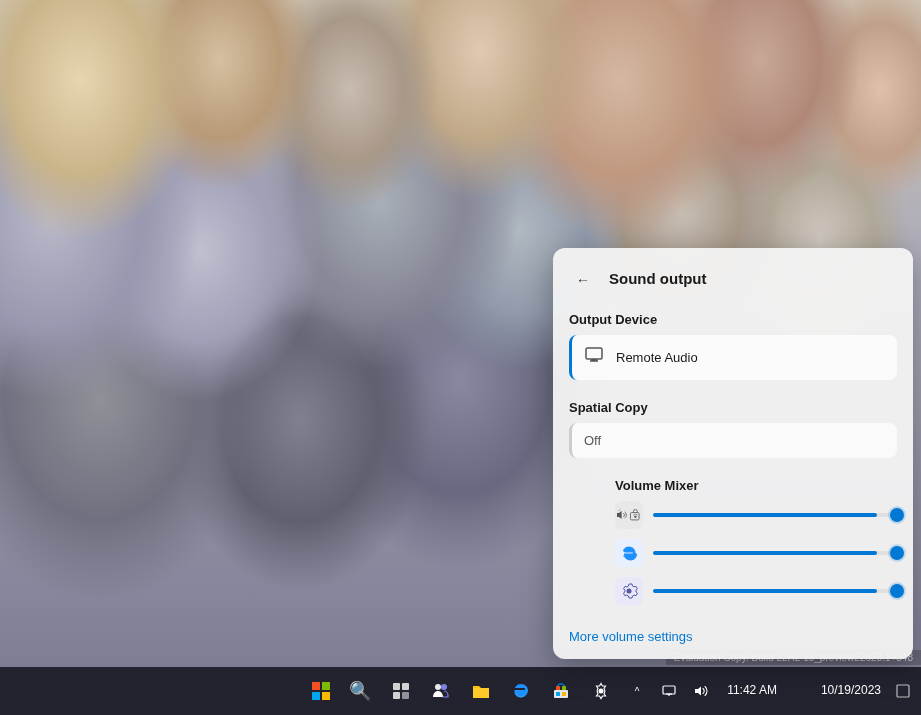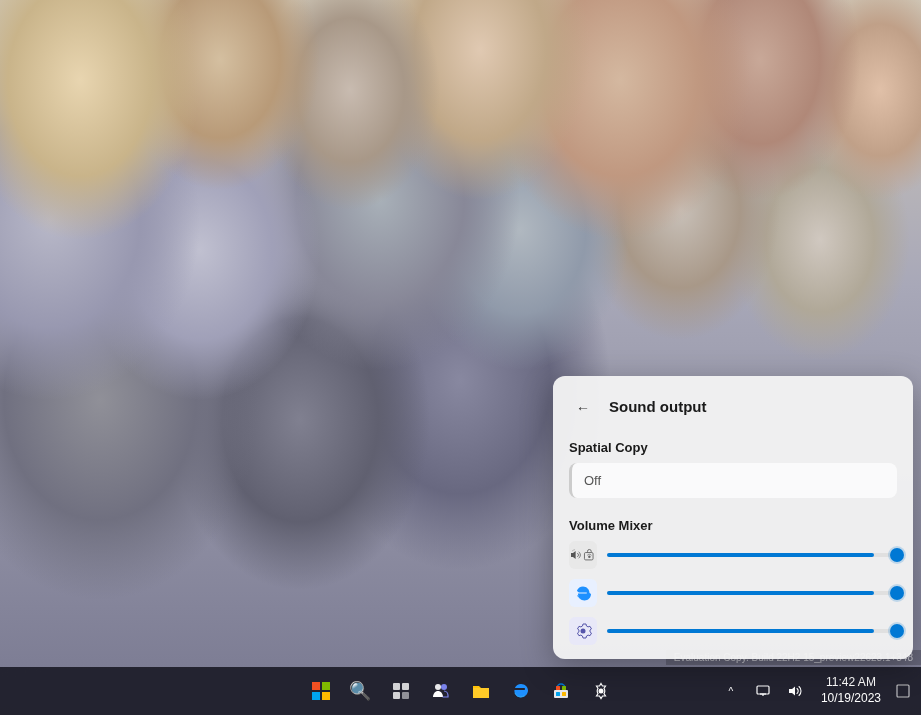--- a/index.html
+++ b/index.html
@@ -95,27 +95,28 @@
       align-items: center;
       justify-content: center;
       font-size: 14px;
       color: #fff;
       cursor: pointer;
       border-radius: 4px;
     }
 
     .clock {
       display: flex;
-      flex-direction: column;
+      flex-direction: row;
       align-items: center;
       color: #fff;
       font-size: 12px;
       line-height: 1.3;
       padding: 0 8px;
       cursor: pointer;
+      gap: 44px;
     }
 
     .notification-area {
       width: 20px;
       height: 36px;
       display: flex;
       align-items: center;
       justify-content: center;
       cursor: pointer;
     }
@@ -203,20 +204,21 @@
       margin-bottom: 8px;
     }
 
     .spatial-value {
       font-size: 13px;
       color: #555;
     }
 
     .volume-section {
       padding: 8px 16px 4px 16px;
+      margin-left: 46px;
     }
 
     .volume-row {
       display: flex;
       align-items: center;
       gap: 10px;
       margin-bottom: 10px;
     }
 
     .vol-icon {
@@ -342,20 +344,34 @@
 
 <div class="sound-panel">
 
   <div class="panel-header">
     <button class="back-btn">
       <span>←</span>
     </button>
     <span class="panel-title">Sound output</span>
   </div>
 
+  <div class="panel-section">
+    <div class="section-label">Output Device</div>
+    <div class="device-item">
+      <span class="device-icon">
+        
+        <svg width="20" height="20" viewBox="0 0 20 20" fill="none" xmlns="http://www.w3.org/2000/svg">
+          <rect x="2" y="3" width="16" height="11" rx="1.5" stroke="#555" stroke-width="1.5" fill="none"></rect>
+          <rect x="7" y="14" width="6" height="2" rx="0.5" fill="#555"></rect>
+          <line x1="6" y1="16" x2="14" y2="16" stroke="#555" stroke-width="1.5"></line>
+        </svg>
+      </span>
+      <span class="device-name">Remote Audio</span>
+    </div>
+  </div>
 
   <div class="panel-section">
     <div class="section-label">Spatial Copy</div>
     <div class="spatial-item">
       <span class="spatial-value">Off</span>
     </div>
   </div>
 
   <div class="volume-section">
     <div class="section-label">Volume Mixer</div>
@@ -412,20 +428,23 @@
       <div class="slider-container">
         <div class="slider-track">
           <div class="slider-fill" style="width: 92%;"></div>
           <div class="slider-thumb" style="right: -7px;"></div>
         </div>
         <input type="range" class="slider-input" min="0" max="100" value="92" style="">
       </div>
     </div>
   </div>
 
+  <div class="more-settings">
+    <a class="more-settings-link">More volume settings</a>
+  </div>
 
 </div>
 
 <div class="eval-watermark">
   <span>Evaluation Copy. Build 22H2 15_preview22623.1+348</span>
 </div>
 
 <div class="taskbar">
   <div class="taskbar-center">
 

